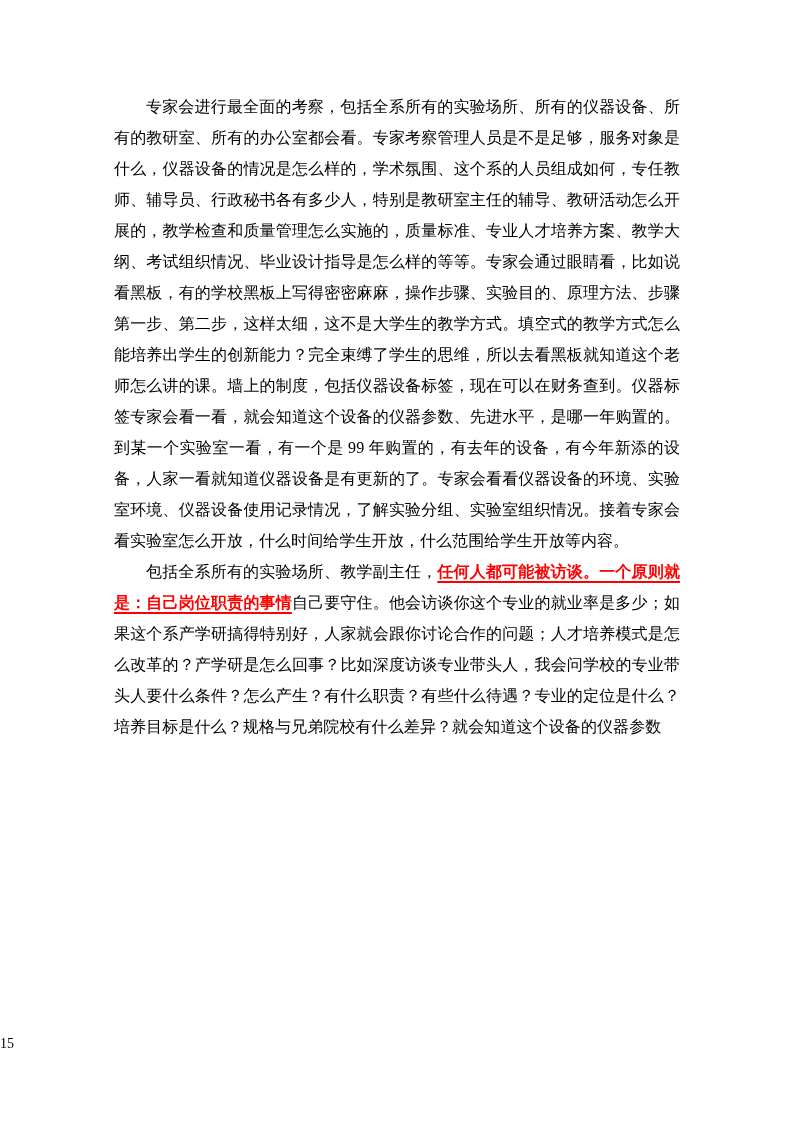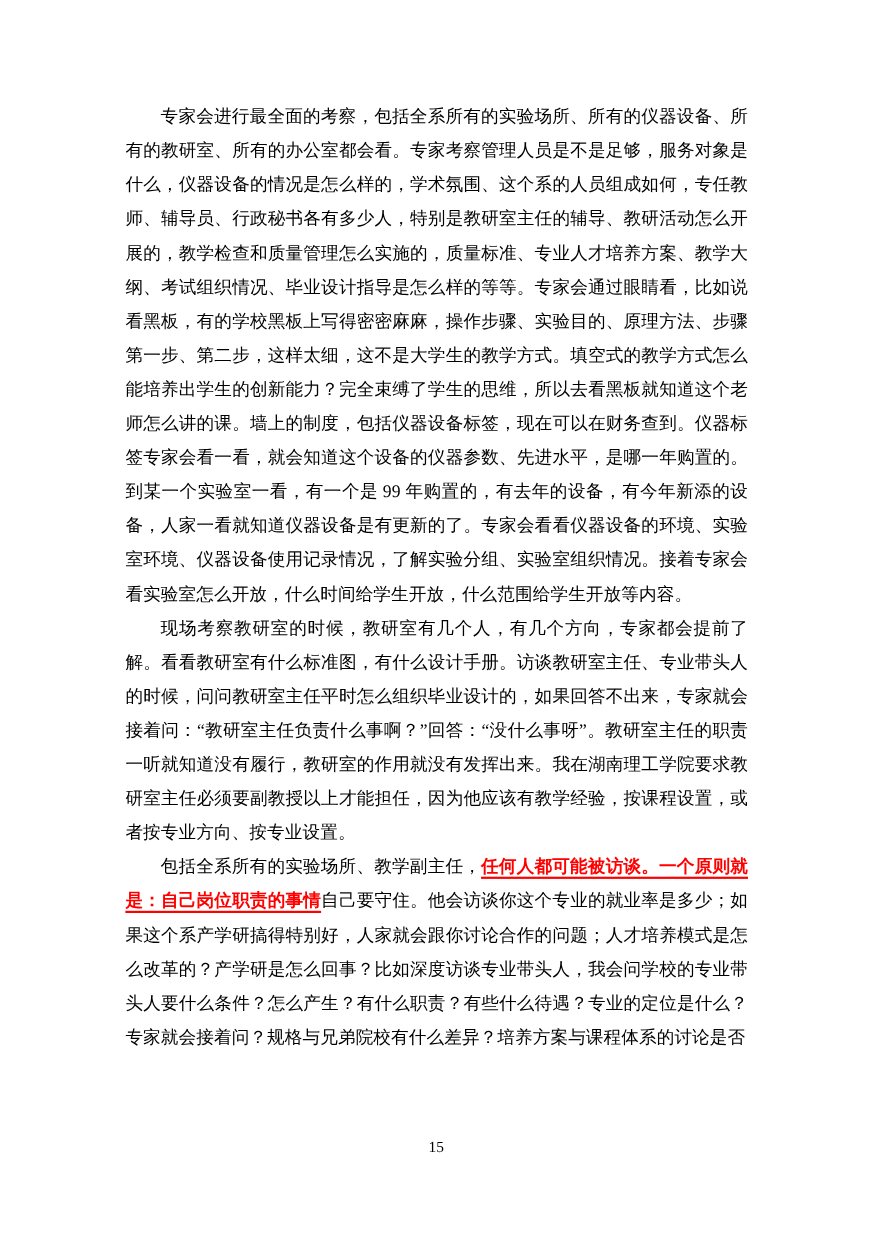--- a/index.html
+++ b/index.html
@@ -36,28 +36,26 @@
     font-weight: bold;
     text-decoration: underline;
     text-underline-offset: 4px;
     text-decoration-thickness: 1.5px;
   }
   .page-footer {
     position: absolute;
     left: 0;
     top: 1036px;
     width: 100%;
-    text-align: center;
     font-size: 14px;
     color: #000000;
   }
 </style>
 </head>
 <body>
 
 <div class="page">
   <div class="doc-body">
     <p class="para"><span>专家会进行最全面的考察，包括全系所有的实验场所、所有的仪器设备、所有的教研室、所有的办公室都会看。专家考察管理人员是不是足够，服务对象是什么，仪器设备的情况是怎么样的，学术氛围、这个系的人员组成如何，专任教师、辅导员、行政秘书各有多少人，特别是教研室主任的辅导、教研活动怎么开展的，教学检查和质量管理怎么实施的，质量标准、专业人才培养方案、教学大纲、考试组织情况、毕业设计指导是怎么样的等等。专家会通过眼睛看，比如说看黑板，有的学校黑板上写得密密麻麻，操作步骤、实验目的、原理方法、步骤第一步、第二步，这样太细，这不是大学生的教学方式。填空式的教学方式怎么能培养出学生的创新能力？完全束缚了学生的思维，所以去看黑板就知道这个老师怎么讲的课。墙上的制度，包括仪器设备标签，现在可以在财务查到。仪器标签专家会看一看，就会知道这个设备的仪器参数、先进水平，是哪一年购置的。到某一个实验室一看，有一个是 99 年购置的，有去年的设备，有今年新添的设备，人家一看就知道仪器设备是有更新的了。专家会看看仪器设备的环境、实验室环境、仪器设备使用记录情况，了解实验分组、实验室组织情况。接着专家会看实验室怎么开放，什么时间给学生开放，什么范围给学生开放等内容。</span></p>
-    <p class="para"><span>现场考察教研室的时候，教研室有几个人，有几个方向，专家都会提前了解。看看教研室有什么标准图，有什么设计手册。访谈教研室主任、专业带头人的时候，问问教研室主任平时怎么组织毕业设计的，如果回答不出来，专家就会接着问：“教研室主任负责什么事啊？”回答：“没什么事呀”。教研室主任的职责一听就知道没有履行，教研室的作用就没有发挥出来。我在湖南理工学院要求教研室主任必须要副教授以上才能担任，因为他应该有教学经验，按课程设置，或者按专业方向、按专业设置。</span></p>
-    <p class="para"><span>包括全系所有的实验场所、教学副主任，</span><span class="hl" style="color: rgb(255, 0, 0);">任何人都可能被访谈。一个原则就是：自己岗位职责的事情</span><span>自己要守住。他会访谈你这个专业的就业率是多少；如果这个系产学研搞得特别好，人家就会跟你讨论合作的问题；人才培养模式是怎么改革的？产学研是怎么回事？比如深度访谈专业带头人，我会问学校的专业带头人要什么条件？怎么产生？有什么职责？有些什么待遇？专业的定位是什么？专家就会接着问？规格与兄弟院校有什么差异？培养方案与课程体系的讨论是否</span></p>
+    <p class="para"><span>包括全系所有的实验场所、教学副主任，</span><span class="hl" style="color: rgb(255, 0, 0);">任何人都可能被访谈。一个原则就是：自己岗位职责的事情</span><span>自己要守住。他会访谈你这个专业的就业率是多少；如果这个系产学研搞得特别好，人家就会跟你讨论合作的问题；人才培养模式是怎么改革的？产学研是怎么回事？比如深度访谈专业带头人，我会问学校的专业带头人要什么条件？怎么产生？有什么职责？有些什么待遇？专业的定位是什么？培养目标是什么？规格与兄弟院校有什么差异？就会知道这个设备的仪器参数</span></p>
   </div>
   <div class="page-footer">15</div>
 </div>
 
 </body></html>

